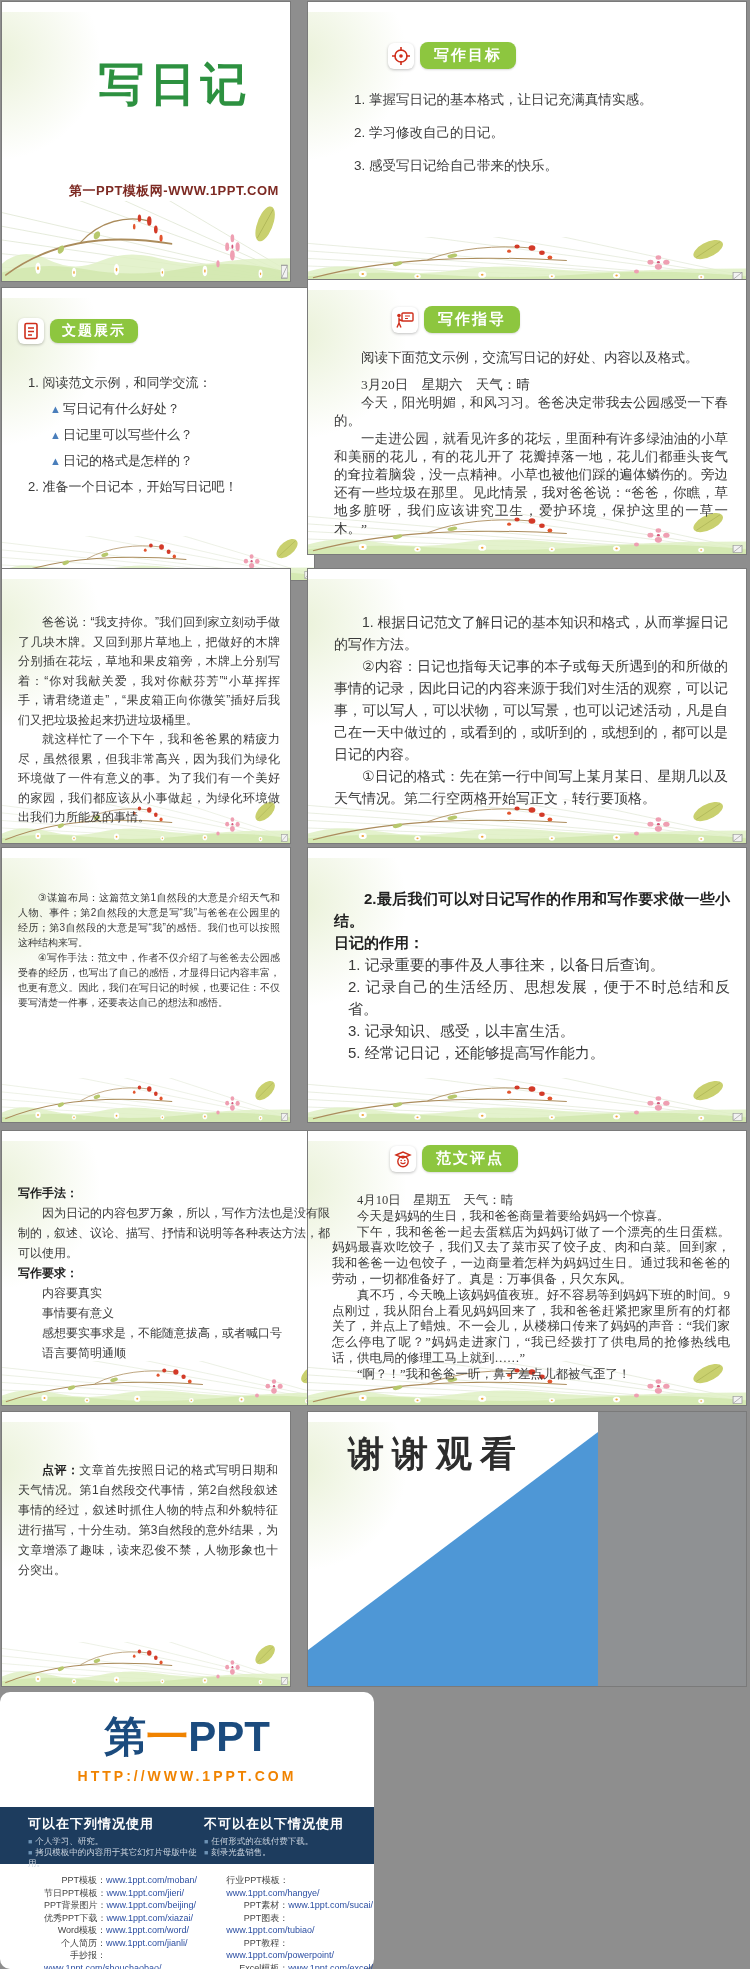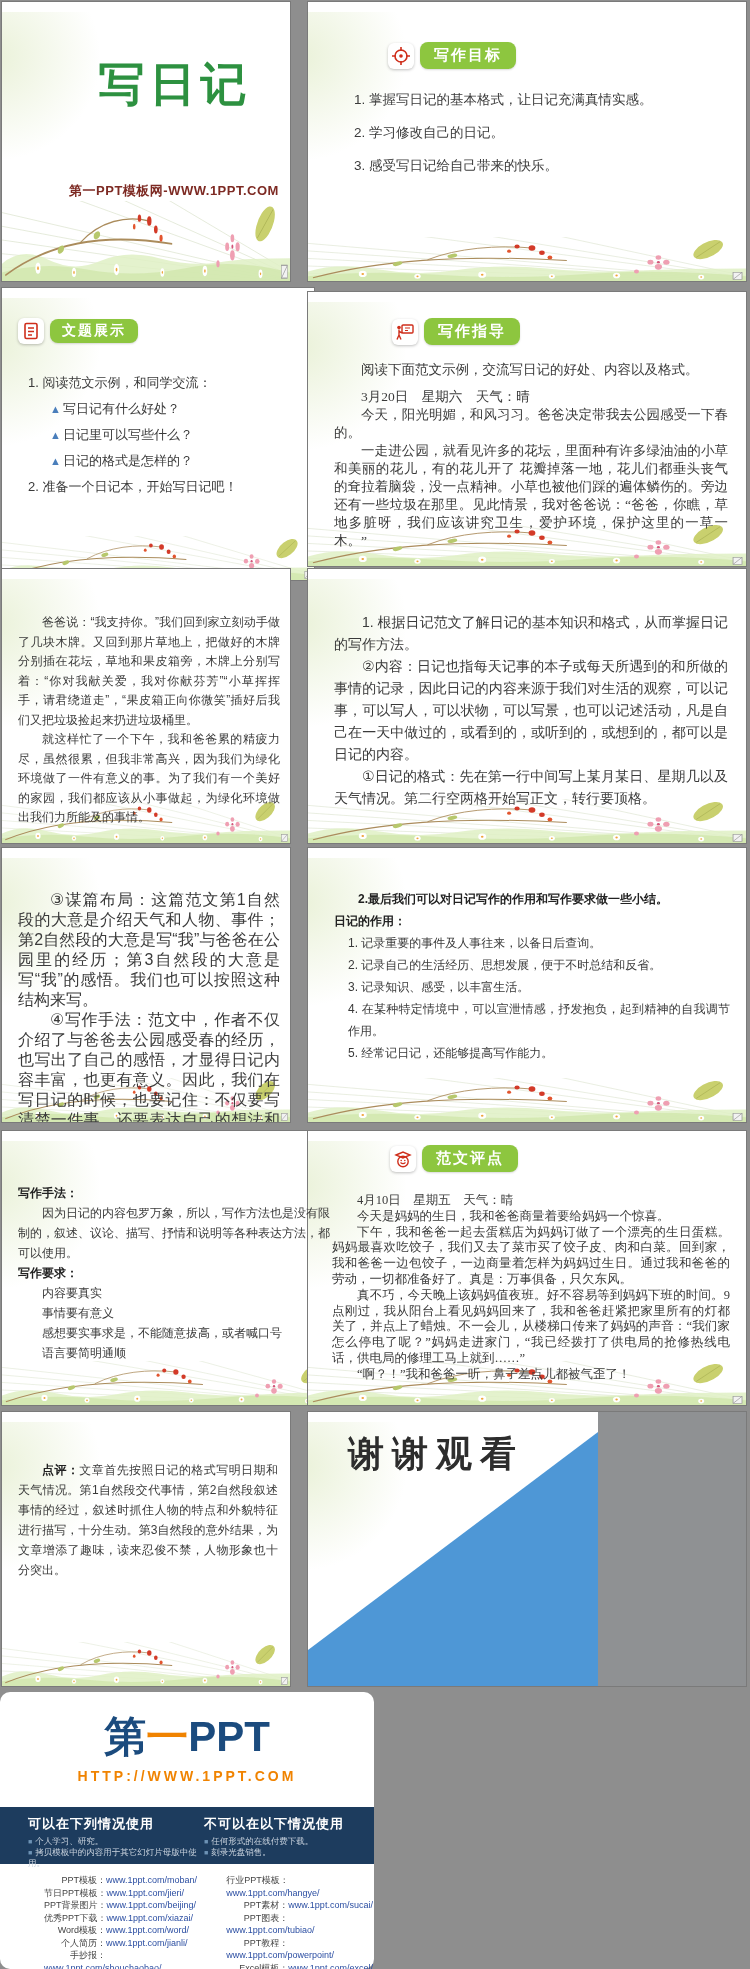--- a/index.html
+++ b/index.html
@@ -7,21 +7,21 @@
        font-family:"Liberation Sans","DejaVu Sans",sans-serif;color:#3a3a3a;}
   .slide{position:absolute;background:#fff;overflow:hidden;box-shadow:0 0 0 1px #7a7a7a;}
   .slide::before{content:"";position:absolute;left:-10px;top:10px;width:110px;height:150px;
        background:radial-gradient(ellipse at 0% 30%,rgba(213,228,178,.5),transparent 70%);pointer-events:none;}
   .slide-deco{position:absolute;left:0;right:0;bottom:0;height:44px;pointer-events:none;}
   #s1 .slide-deco{height:80px;}
   
   #s1 {top:2px;   left:2px;   width:288px;height:279px;}
   #s2 {top:2px;   left:308px; width:438px;height:279px;}
   #s3 {top:288px; left:2px;   width:288px;height:292px;padding-left:24px;}
-  #s4 {top:292px; left:308px; width:438px;height:274px;}
+  #s4 {top:280px; left:308px; width:438px;height:274px;}
   #s5 {top:569px; left:2px;   width:288px;height:274px;}
   #s6 {top:569px; left:308px; width:438px;height:274px;}
   #s7 {top:848px; left:2px;   width:288px;height:274px;}
   #s8 {top:848px; left:308px; width:438px;height:274px;}
   #s9 {top:1131px;left:2px;   width:340px;height:274px;}
   #s10{top:1131px;left:308px; width:438px;height:274px;}
   #s11{top:1412px;left:2px;   width:288px;height:274px;}
   #s12{top:1412px;left:308px; width:438px;height:274px;}
   
   .badge{position:absolute;display:flex;align-items:center;gap:6px;z-index:2;}
@@ -52,23 +52,23 @@
   
   #s4 .badge{top:26px;left:84px;}
   #s4 .body{top:68px;left:26px;right:18px;font-size:13.5px;line-height:18px;}
   #s4 .kai p{line-height:18px;}
   #s4 .intro{margin-bottom:8px;line-height:20px;}
   
   #s5 .body{top:44px;left:16px;right:10px;font-size:12px;line-height:19.5px;}
   
   #s6 .body{top:42px;left:26px;right:18px;font-size:14px;line-height:22px;}
   
-  #s7 .body{top:42px;left:16px;right:10px;font-size:16px;line-height:20px;}
-  
-  #s8 .body{top:40px;left:26px;right:16px;font-size:12px;line-height:22px;}
+  #s7 .body{top:42px;left:16px;right:10px;font-size:10px;line-height:15px;}
+  
+  #s8 .body{top:40px;left:26px;right:16px;font-size:15px;line-height:22px;}
   #s8 .h{font-weight:bold;color:#222;}
   #s8 .li{padding-left:14px;}
   
   #s9 .body{top:52px;left:16px;right:12px;font-size:12px;line-height:20px;text-align:left;}
   #s9 .h{font-weight:bold;color:#222;}
   #s9 .li{padding-left:24px;}
   
   #s10 .badge{top:14px;left:82px;}
   #s10 .body{top:62px;left:24px;right:16px;font-size:12.5px;line-height:15.8px;}
   
@@ -544,21 +544,20 @@
       </svg></div>
 </div>
 
 <div class="slide" id="s8">
   <div class="body">
     <p class="ind h">2.最后我们可以对日记写作的作用和写作要求做一些小结。</p>
     <div class="h">日记的作用：</div>
     <div class="li">1. 记录重要的事件及人事往来，以备日后查询。</div>
     <div class="li">2. 记录自己的生活经历、思想发展，便于不时总结和反省。</div>
     <div class="li">3. 记录知识、感受，以丰富生活。</div>
-    <div class="li">4. 在某种特定情境中，可以宣泄情感，抒发抱负，起到精神的自我调节作用。</div>
     <div class="li">5. 经常记日记，还能够提高写作能力。</div>
   </div>
   <div class="slide-deco"><svg xmlns="http://www.w3.org/2000/svg" viewBox="0 0 440 56" width="100%" height="100%" preserveAspectRatio="none">
         <g stroke="#d2dcc0" stroke-width="0.6" opacity="0.9">
           <line x1="470" y1="58" x2="-20" y2="6"></line>
           <line x1="470" y1="58" x2="-20" y2="16"></line>
           <line x1="470" y1="58" x2="-20" y2="26"></line>
           <line x1="470" y1="58" x2="-20" y2="36"></line>
           <line x1="470" y1="58" x2="-10" y2="46"></line>
           <line x1="470" y1="58" x2="60" y2="-10"></line>

